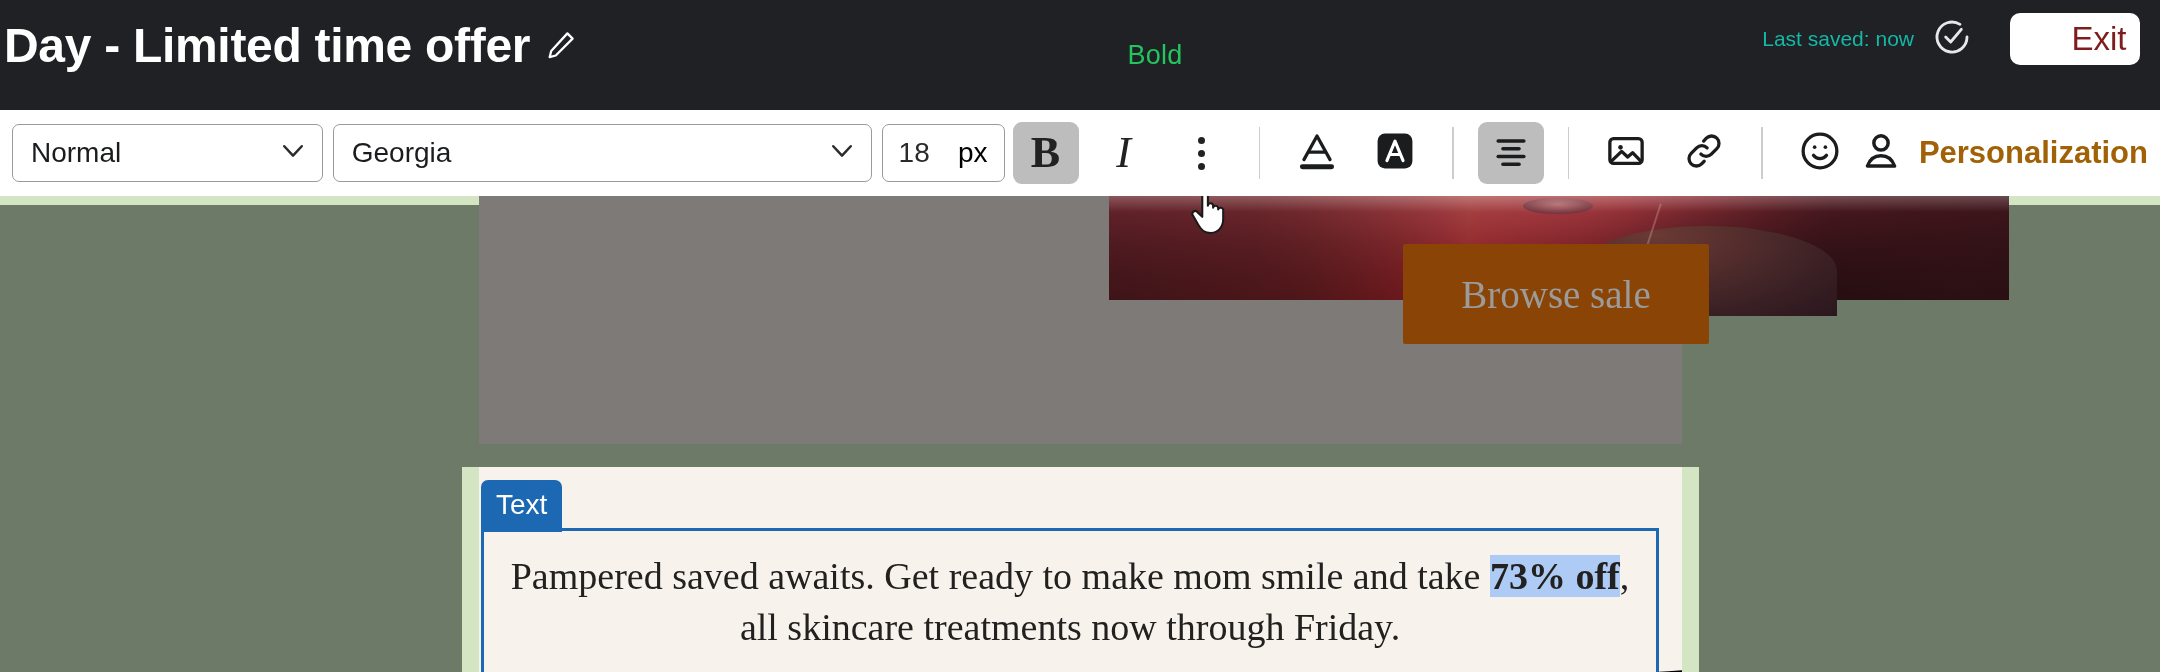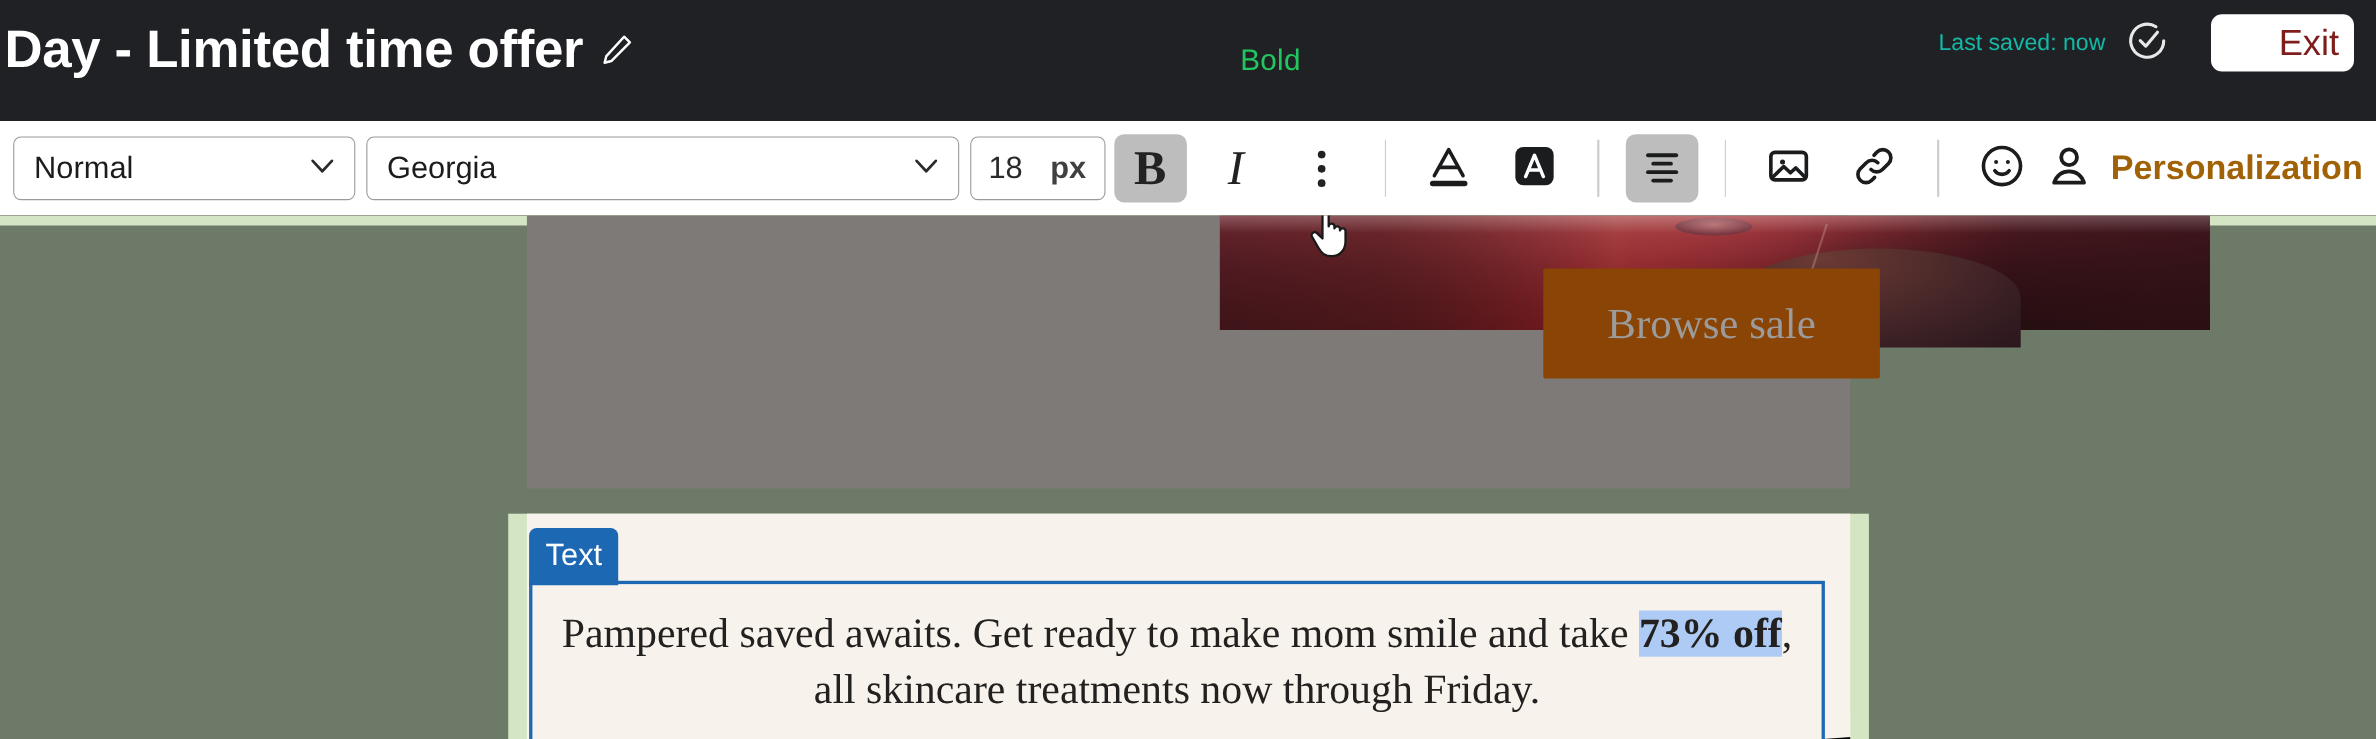--- a/index.html
+++ b/index.html
@@ -84,21 +84,21 @@
   .chev { flex: 0 0 auto; margin-left: 10px; }
 
   .size-box {
     width: 140px; height: 58px;
     border: 1.6px solid #9a9a9a; border-radius: 7px;
     background: #fff; display: flex; align-items: center;
     justify-content: space-between; padding: 12px 16px;
     font-size: 28px; color: #2a2a2a; cursor: text;
     margin-right: 8px;
   }
-  .size-unit { color: #404040; font-weight: bold; }
+  .size-unit { color: #000000; }
 
   .tb-btn {
     width: 66px; height: 62px; border-radius: 9px;
     display: flex; align-items: center; justify-content: center;
     cursor: pointer; background: transparent; border: none;
     flex: 0 0 auto;
   }
   .tb-btn.active { background: #bdbdbd; }
   .tb-gap { width: 12px; flex: 0 0 auto; }
   .tb-divider {

